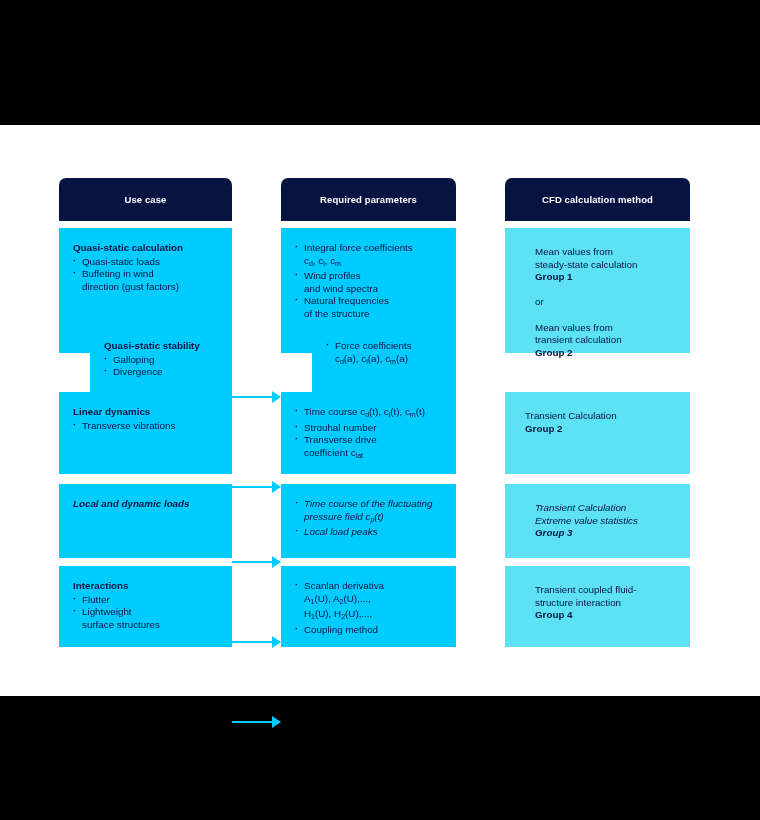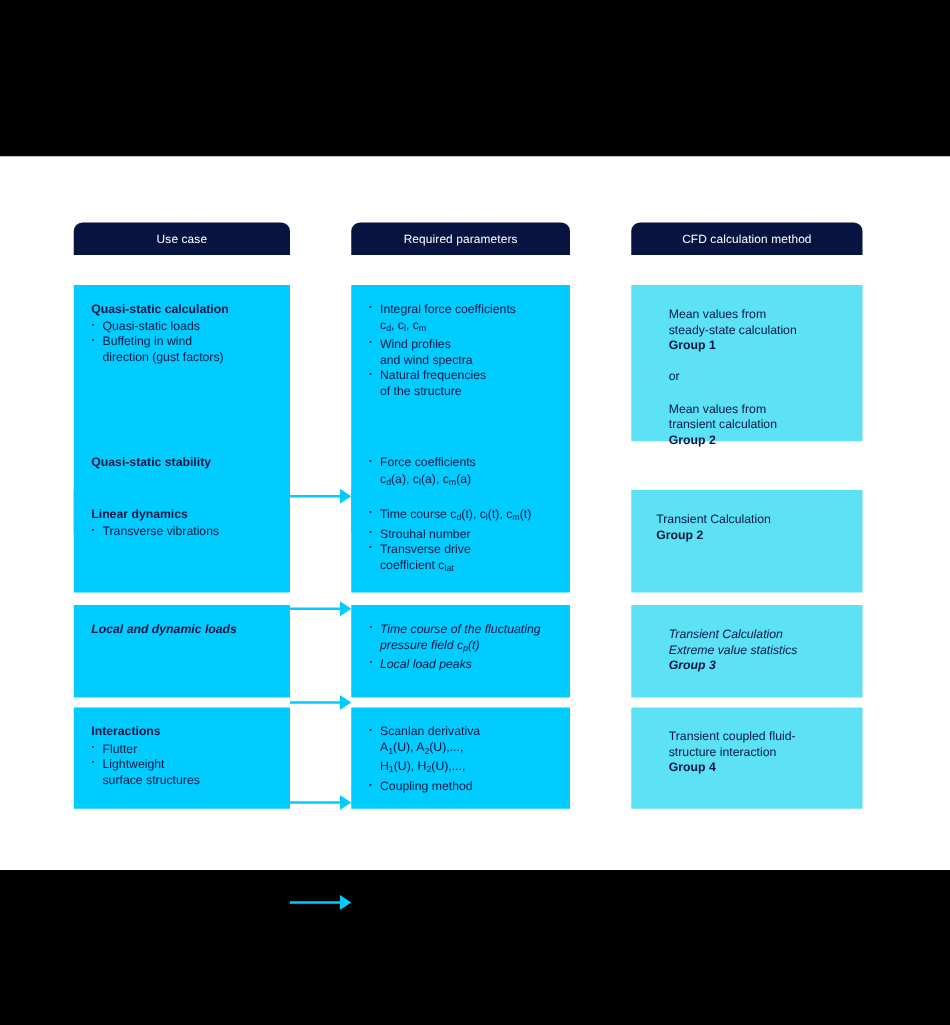--- a/index.html
+++ b/index.html
@@ -27,26 +27,26 @@
   }
   #col-usecase   { left: 59px;  width: 173px; }
   #col-params    { left: 281px; width: 175px; }
   #col-cfd       { left: 505px; width: 185px; }
 
   .col-header {
     position: absolute;
     top: 53px;
     left: 0;
     right: 0;
-    height: 26px;
+    height: 43px;
     background: #071441;
     border-radius: 7px 7px 0 0;
     color: #ffffff;
     font-size: 9.5px;
-    font-weight: normal;
+    font-weight: bold;
     display: flex;
     align-items: center;
     justify-content: center;
     letter-spacing: 0.1px;
   }
 
   .box {
     position: absolute;
     left: 0;
     right: 0;
@@ -57,21 +57,21 @@
     font-size: 9.8px;
     line-height: 12.6px;
   }
   #col-cfd .box {
     background: #5CE1F5;
     padding: 18px 14px 10px 30px;
   }
   #col-cfd .box.indent { padding-left: 20px; }
 
   .r1 { top: 103px; height: 125px; }
-  .r2 { top: 226px; height: 75px; }
+  .r2 { top: 201px; height: 75px; margin-left: 31px; }
   .r3 { top: 267px; height: 82px; }
   .r4 { top: 359px; height: 74px; font-style: italic; }
   .r5 { top: 441px; height: 81px; }
 
   .box-title {
     font-weight: bold;
     margin-bottom: 1px;
     display: block;
   }
   ul.bullets {
@@ -136,20 +136,24 @@
     <div class="box r1">
       <span class="box-title">Quasi-static calculation</span>
       <ul class="bullets">
         <li><span>Quasi-static loads</span></li>
         <li><span>Buffeting in wind</span><br><span>direction (gust factors)</span></li>
       </ul>
     </div>
 
     <div class="box r2">
       <span class="box-title">Quasi-static stability</span>
+      <ul class="bullets">
+        <li><span>Galloping</span></li>
+        <li><span>Divergence</span></li>
+      </ul>
     </div>
 
     <div class="box r3">
       <span class="box-title">Linear dynamics</span>
       <ul class="bullets">
         <li><span>Transverse vibrations</span></li>
       </ul>
     </div>
 
     <div class="box r4">

